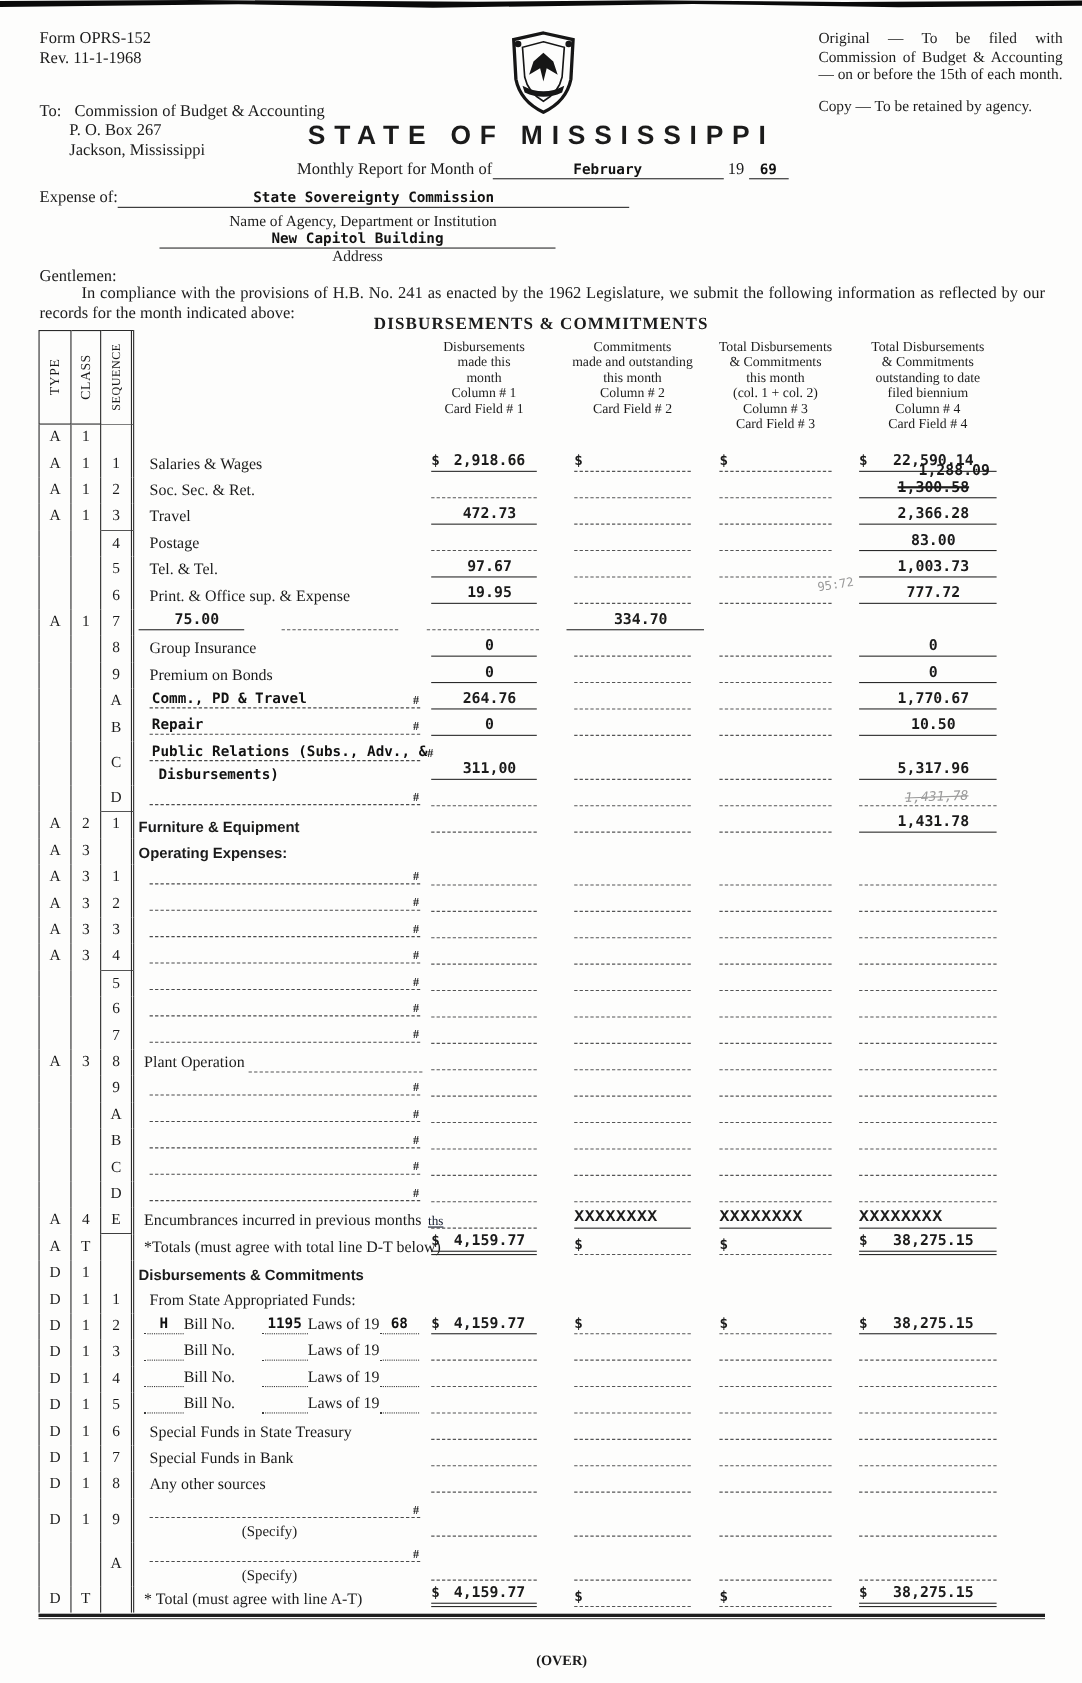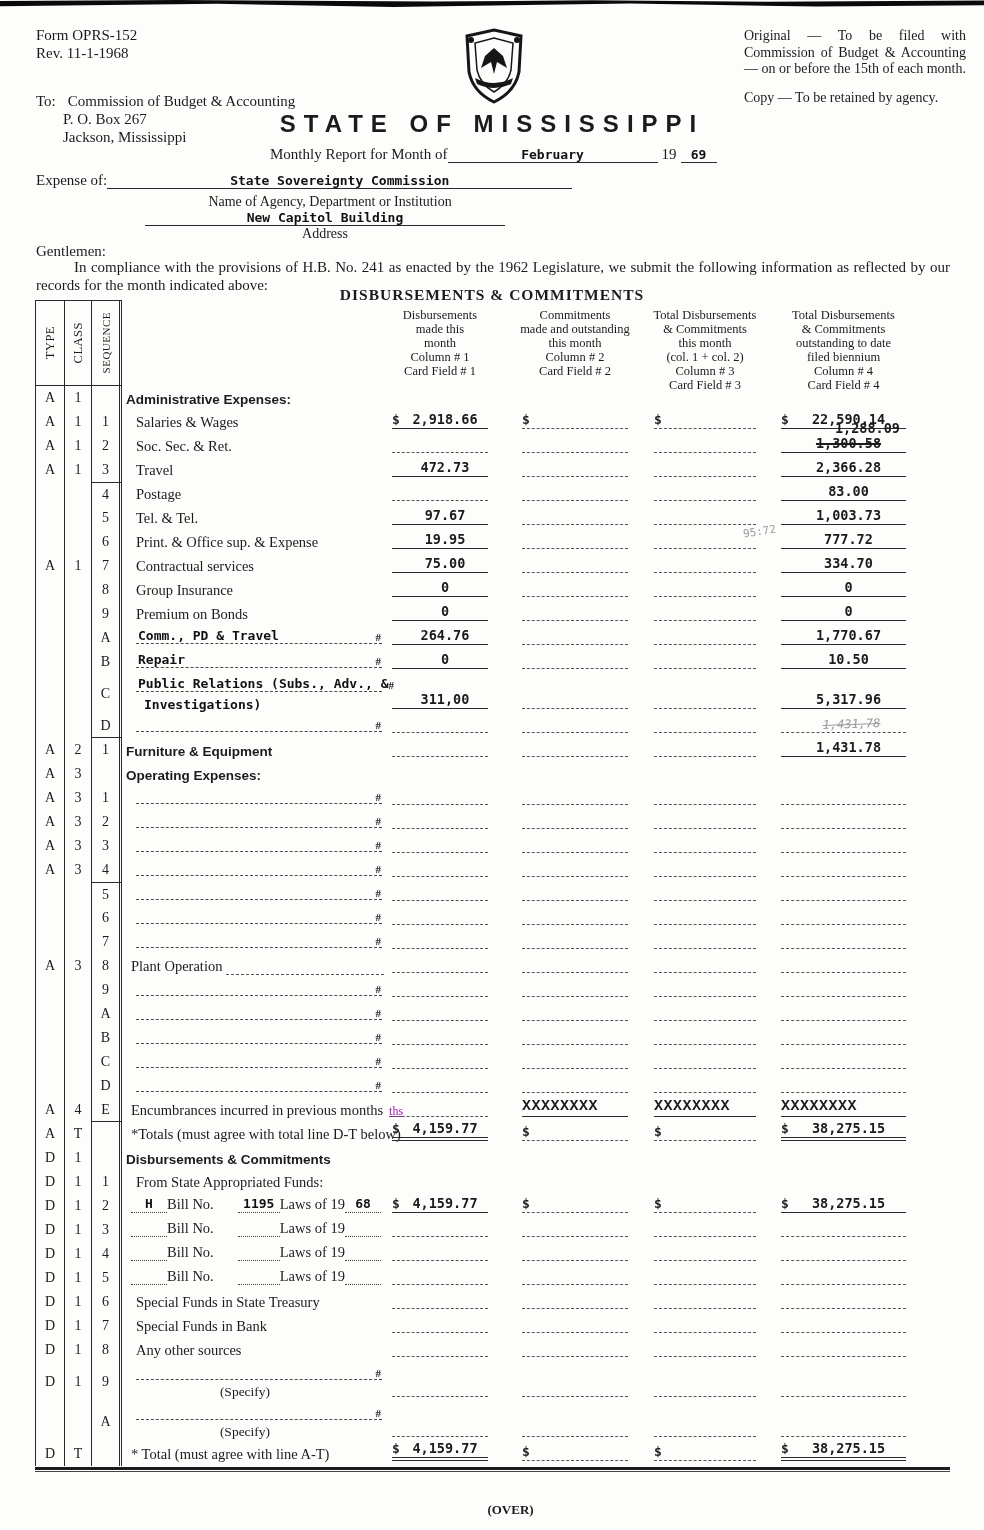--- a/index.html
+++ b/index.html
@@ -51,21 +51,21 @@
   .dline .hash{margin-left:auto;font-size:11px;font-weight:bold;padding-right:1px;}
   .desc2{position:absolute;left:22px;bottom:2px;white-space:nowrap;}
   .tallline .dline{bottom:22px;}
   .speccap{position:absolute;left:0;right:20px;bottom:2px;text-align:center;font-size:13.5px;}
   .dotfill{flex:1;margin-left:4px;}
   .bill{position:absolute;left:9px;right:6px;bottom:5px;display:flex;align-items:flex-end;
         font-size:14.5px;white-space:nowrap;}
   .bseg{border-bottom:1px dotted #3a3a3a;position:relative;height:14px;}
   .bw1{width:36px;}.bw2{width:42px;margin-left:24px;}.bw3{width:36px;}
   .bty{position:absolute;bottom:1px;width:100%;text-align:center;}
-  .faint{color:#a21caf;font-size:12px;margin-left:6px;text-decoration:underline;}
+  .faint{color:#0f172a;font-size:12px;margin-left:6px;text-decoration:underline;}
   
   .aline{position:absolute;left:4px;right:4px;bottom:5px;height:17px;}
   .u-s{border-bottom:1.5px solid #2a2a2a;}
   .u-d{border-bottom:1px dashed #555;}
   .u-w{border-bottom:4px double #2a2a2a;}
   .ds{position:absolute;left:0;bottom:1px;font-weight:bold;font-size:13px;font-family:"DejaVu Sans Mono",monospace;}
   .aval{position:absolute;left:12px;right:2px;bottom:1px;text-align:center;
         font-family:"DejaVu Sans Mono",monospace;font-weight:bold;font-size:13.5px;white-space:nowrap;}
   .strike{text-decoration:line-through;text-decoration-thickness:1.5px;}
   .aabove{position:absolute;right:6px;bottom:16px;font-family:"DejaVu Sans Mono",monospace;
@@ -180,23 +180,20 @@
           <div>filed biennium</div>
           <div>Column # 4</div>
           <div>Card Field # 4</div>
         </div>
     </div>
     <div>
         <div class="row">
           <div class="ct">A</div>
           <div class="cc">1</div>
           <div class="cs"></div>
-          <div class="cd">
-            <span class="desc-bold">Administrative Expenses:</span>
-          </div>
           <div class="ca a1"></div>
           <div class="ca a2"></div>
           <div class="ca a3"></div>
           <div class="ca a4"></div>
         </div>
         <div class="row">
           <div class="ct">A</div>
           <div class="cc">1</div>
           <div class="cs">1</div>
           <div class="cd">
@@ -340,23 +337,20 @@
             <div class="aline u-s">
               <span class="aval">777.72</span>
               <span class="anote">95:72</span>
             </div>
           </div>
         </div>
         <div class="row">
           <div class="ct">A</div>
           <div class="cc">1</div>
           <div class="cs">7</div>
-          <div class="cd">
-            <span class="desc-plain pad2">Contractual services</span>
-          </div>
           <div class="ca a1">
             <div class="aline u-s">
               <span class="aval">75.00</span>
             </div>
           </div>
           <div class="ca a2">
             <div class="aline u-d"></div>
           </div>
           <div class="ca a3">
             <div class="aline u-d"></div>
@@ -471,21 +465,21 @@
         </div>
         <div class="row tall">
           <div class="ct"></div>
           <div class="cc"></div>
           <div class="cs">C</div>
           <div class="cd tallline">
             <div class="dline">
               <span class="typed typedname">Public Relations (Subs., Adv., &amp;</span>
               <span class="hash">#</span>
             </div>
-            <span class="typed desc2">Investigations)</span>
+            <span class="typed desc2">Disbursements)</span>
           </div>
           <div class="ca a1">
             <div class="aline u-s">
               <span class="aval">311,00</span>
             </div>
           </div>
           <div class="ca a2">
             <div class="aline u-d"></div>
           </div>
           <div class="ca a3">

